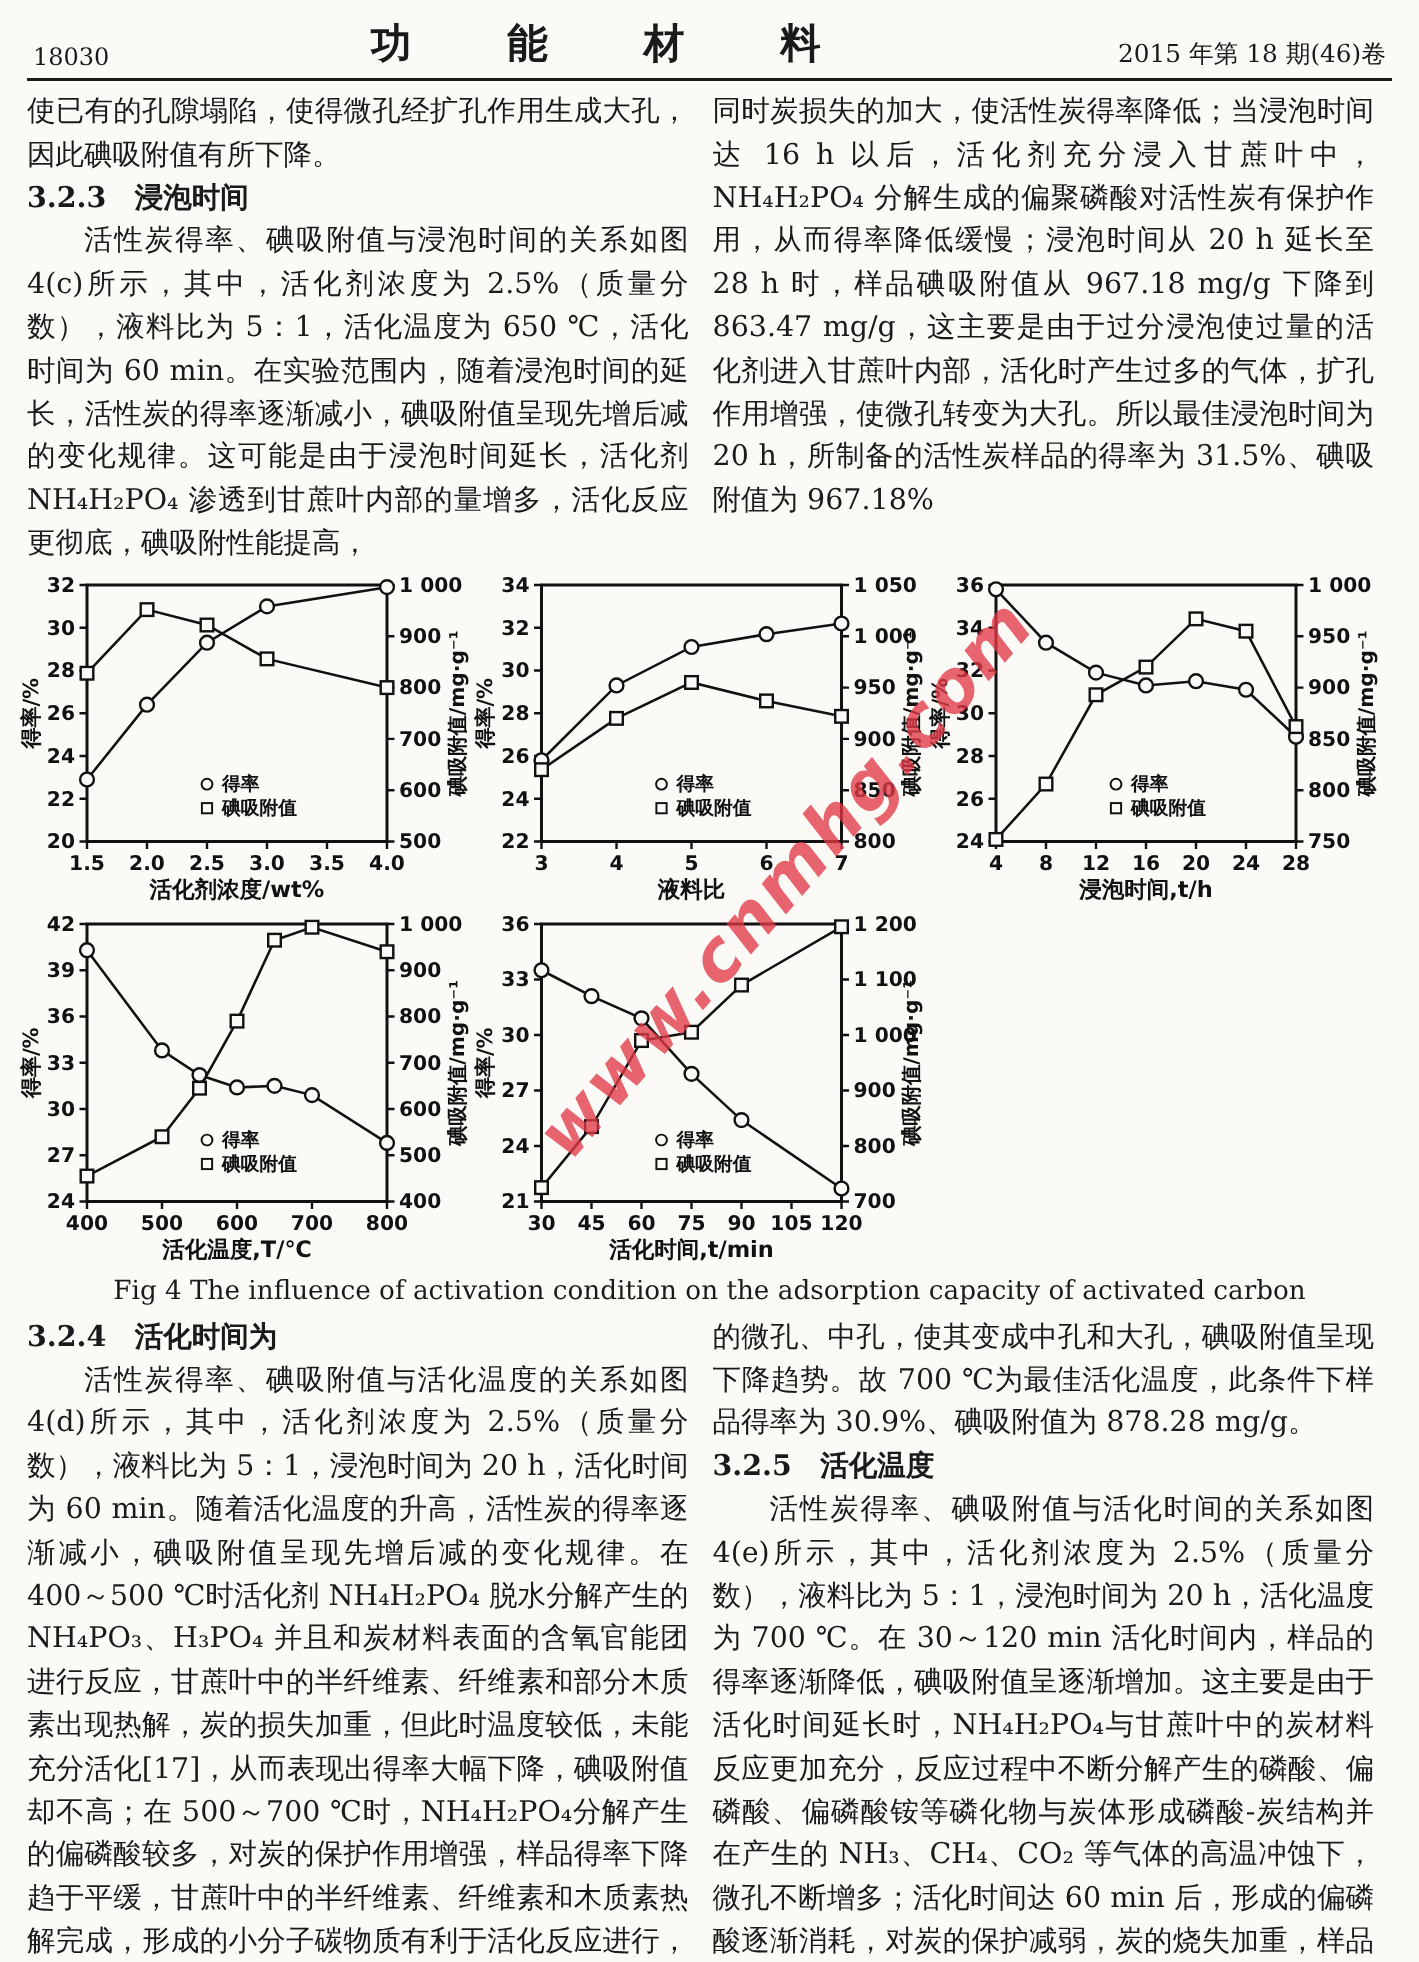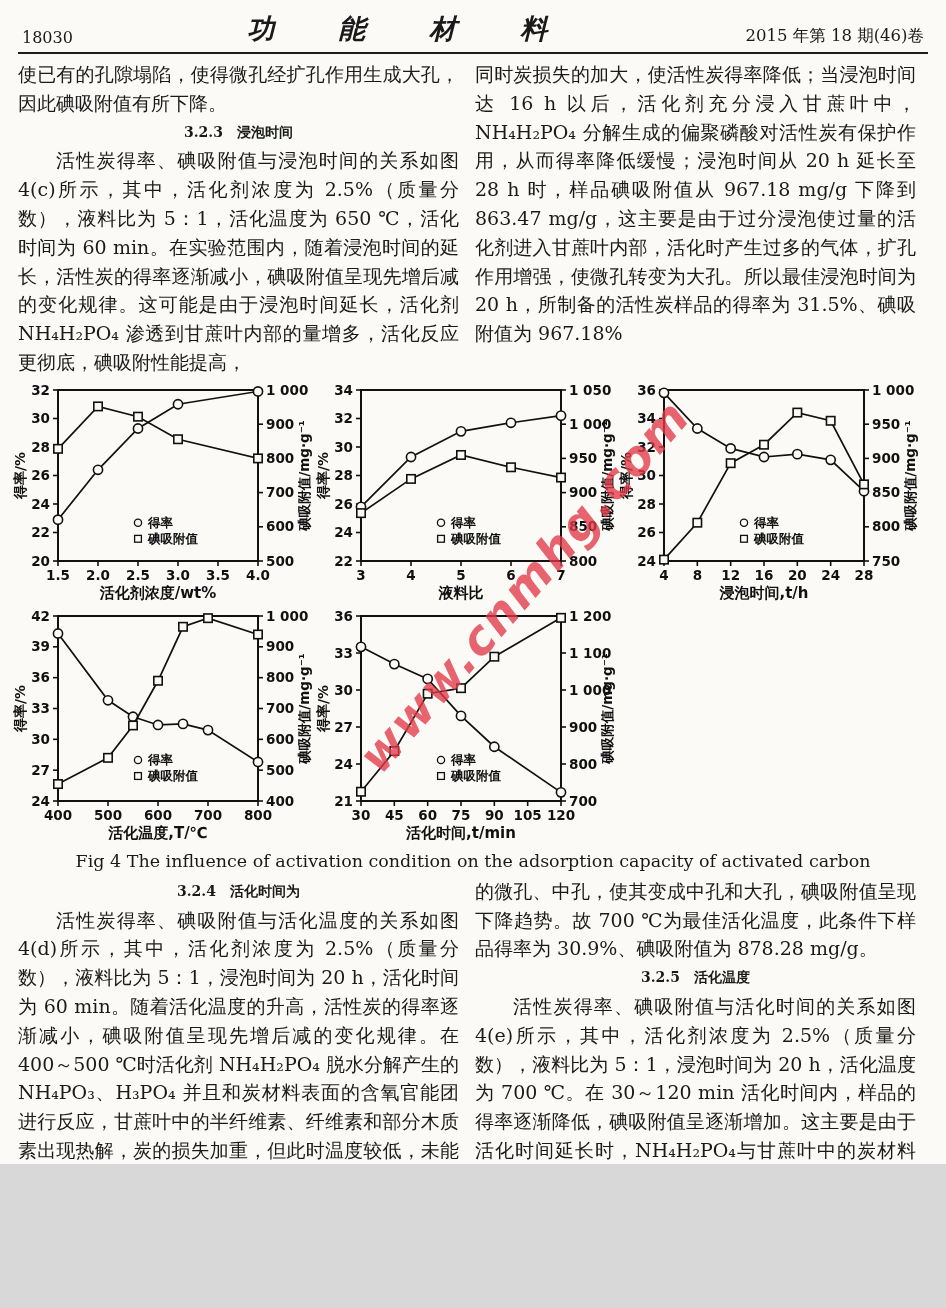--- a/index.html
+++ b/index.html
@@ -1,54 +1,54 @@
 <!DOCTYPE html>
 <html lang="zh"><head>
 <meta charset="utf-8">
 <style>
   html,body{margin:0;padding:0;background:#d8d8d8;}
   .page{
     position:relative;
-    width:946px;height:1164px;
+    width:946px;height:1308px;
     margin:0 auto;
     background:#fbfaf7;
     color:#1a1a1a;
     font-family:"DejaVu Serif","Liberation Serif",serif;
     overflow:hidden;
     box-sizing:border-box;
   }
   
   .hdr{
     display:flex;justify-content:space-between;align-items:flex-end;
     margin:10px 18px 0 18px;
     padding:0 4px 5px 4px;
     border-bottom:2.5px solid #1c1c1c;
     font-size:17px;
   }
   .hdr .pageno{font-size:16px;}
   .hdr .jtitle{
-    font-weight:bold;font-style:italic;
+    font-weight:bold;
     font-size:27px;letter-spacing:64px;
     padding-left:40px;white-space:nowrap;
   }
   .hdr .issue{font-size:16.5px;margin-top:15px;}
   
   .two-col{display:flex;gap:16px;padding:6px 30px 0 18px;}
   .col{width:453px;box-sizing:border-box;}
   .col p{
     margin:0;
     font-size:19px;line-height:28.8px;
     text-align:justify;
     text-indent:2em;
   }
   .col p.noindent{text-indent:0;}
   .col h3{
     margin:0;
-    font-size:14px;line-height:28.8px;
-    font-weight:bold;text-align:center;
+    font-size:19px;line-height:28.8px;
+    font-weight:bold;text-align:left;
   }
   
   .figure{margin:4px 0 0 0;padding:0 12px;position:relative;}
   .charts{display:flex;flex-wrap:wrap;}
   .chart{width:303px;height:226px;}
   .chart.tall{height:240px;}
   .figcap{text-align:center;margin-top:2px;}
   .figcap .zh{font-size:17px;letter-spacing:2px;}
   .figcap .en{font-size:17.5px;margin-top:4px;}
   

